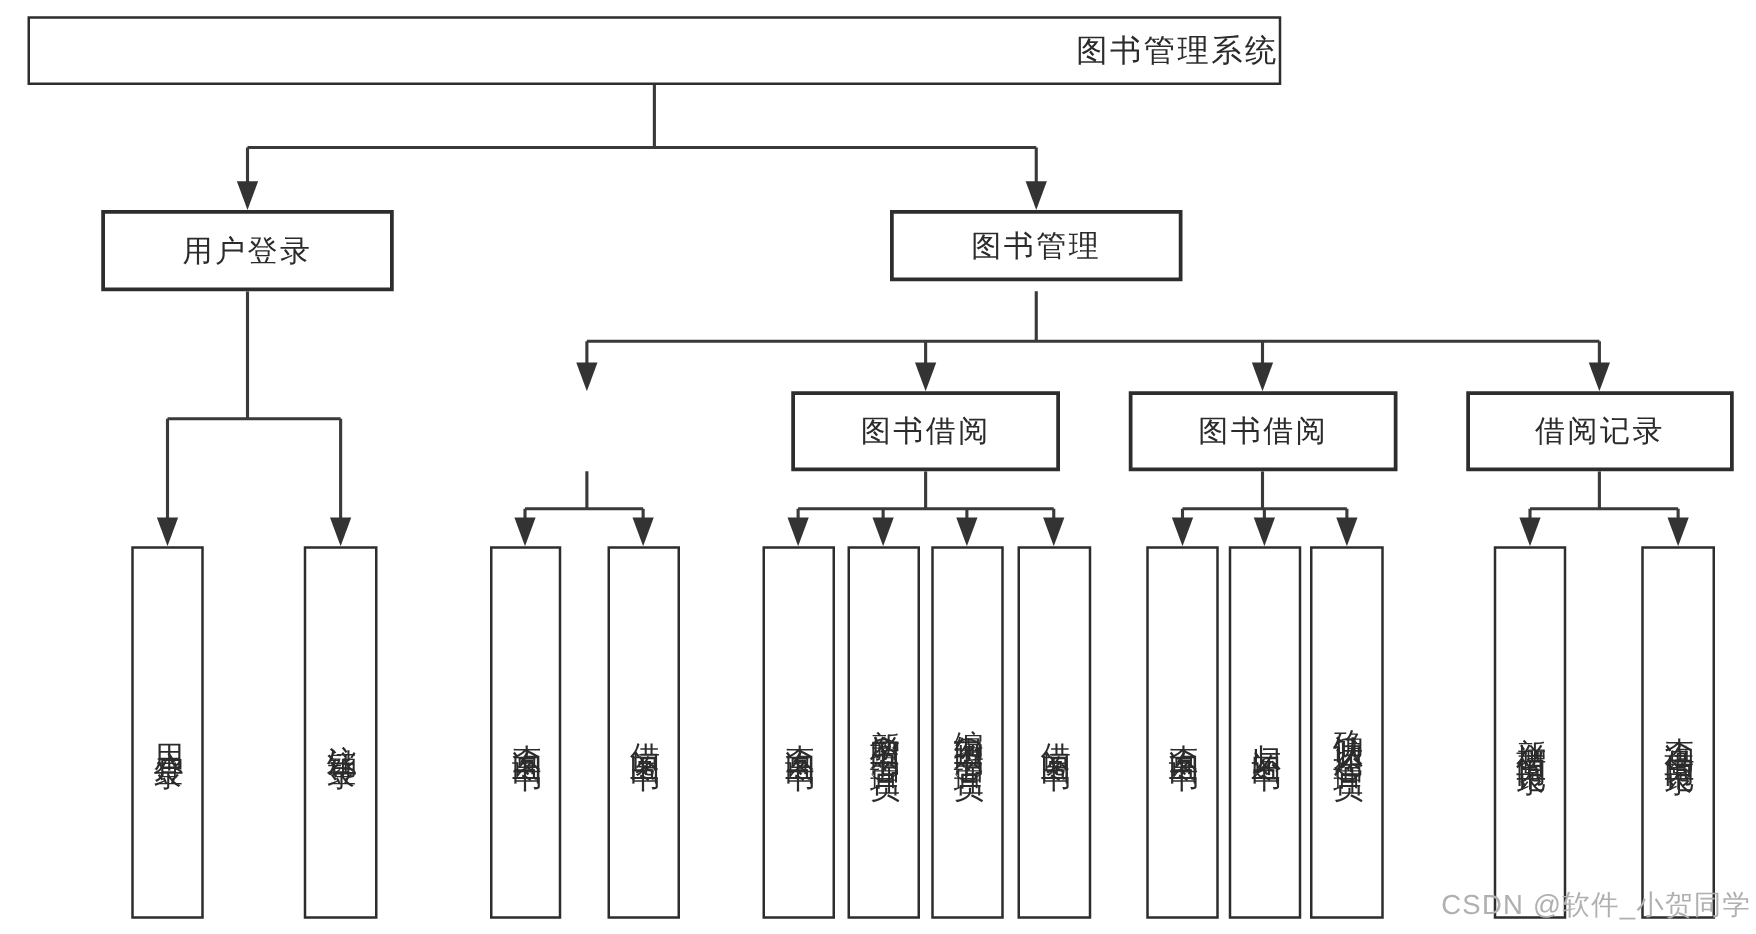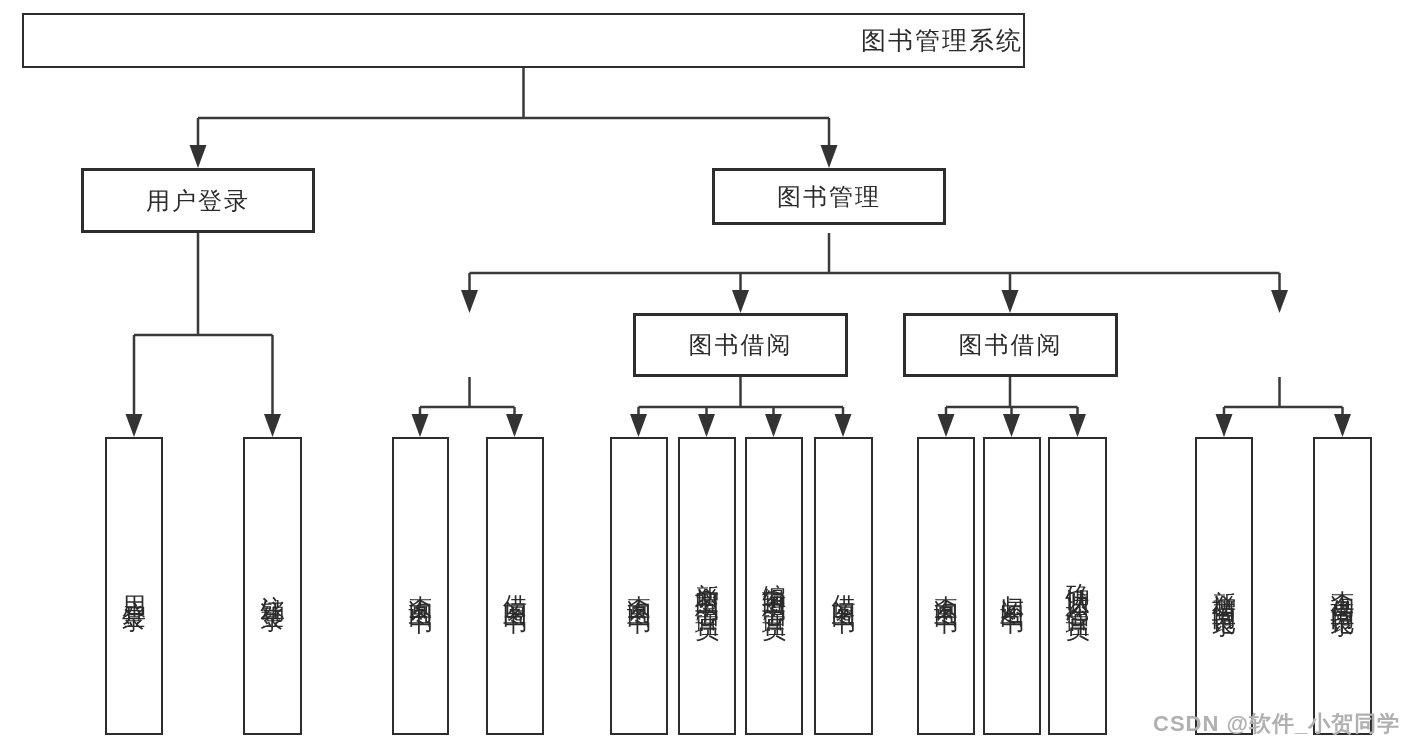--- a/index.html
+++ b/index.html
@@ -38,21 +38,20 @@
     line-height: 1;
   }
   .watermark {
     position: absolute;
     left: 1153px;
     top: 709px;
     font-size: 22px;
     color: #b0b0b0;
     letter-spacing: 1px;
     white-space: nowrap;
-    font-weight: bold;
   }
   .connector { stroke: #3a3a3a; stroke-width: 2.5; fill: none; }
   .arrowhead { fill: #333333; stroke: none; }
 </style>
 </head>
 <body>
 
 <div class="canvas">
 
   <svg width="1405" height="747" viewBox="0 0 1405 747">
@@ -101,20 +100,23 @@
   <div class="node h" style="left:712px; top:168px; width:234px; height:57px;">
     <span>图书管理</span>
   </div>
 
   <div class="node h" style="left:633px; top:313px; width:215px; height:64px;font-family:Liberation Mono, monospace;">
     <span>图书借阅</span>
   </div>
   <div class="node h" style="left:903px; top:313px; width:215px; height:64px;">
     <span>图书借阅</span>
   </div>
+  <div class="node h" style="left:1173px; top:313px; width:214px; height:64px;">
+    <span>借阅记录</span>
+  </div>
 
   <div class="node v" style="left:105px; width:58px;">
     <span>用户登录</span>
   </div>
   <div class="node v" style="left:243px; width:59px;">
     <span>注销登录</span>
   </div>
   <div class="node v" style="left:392px; width:57px;">
     <span>查询图书</span>
   </div>

